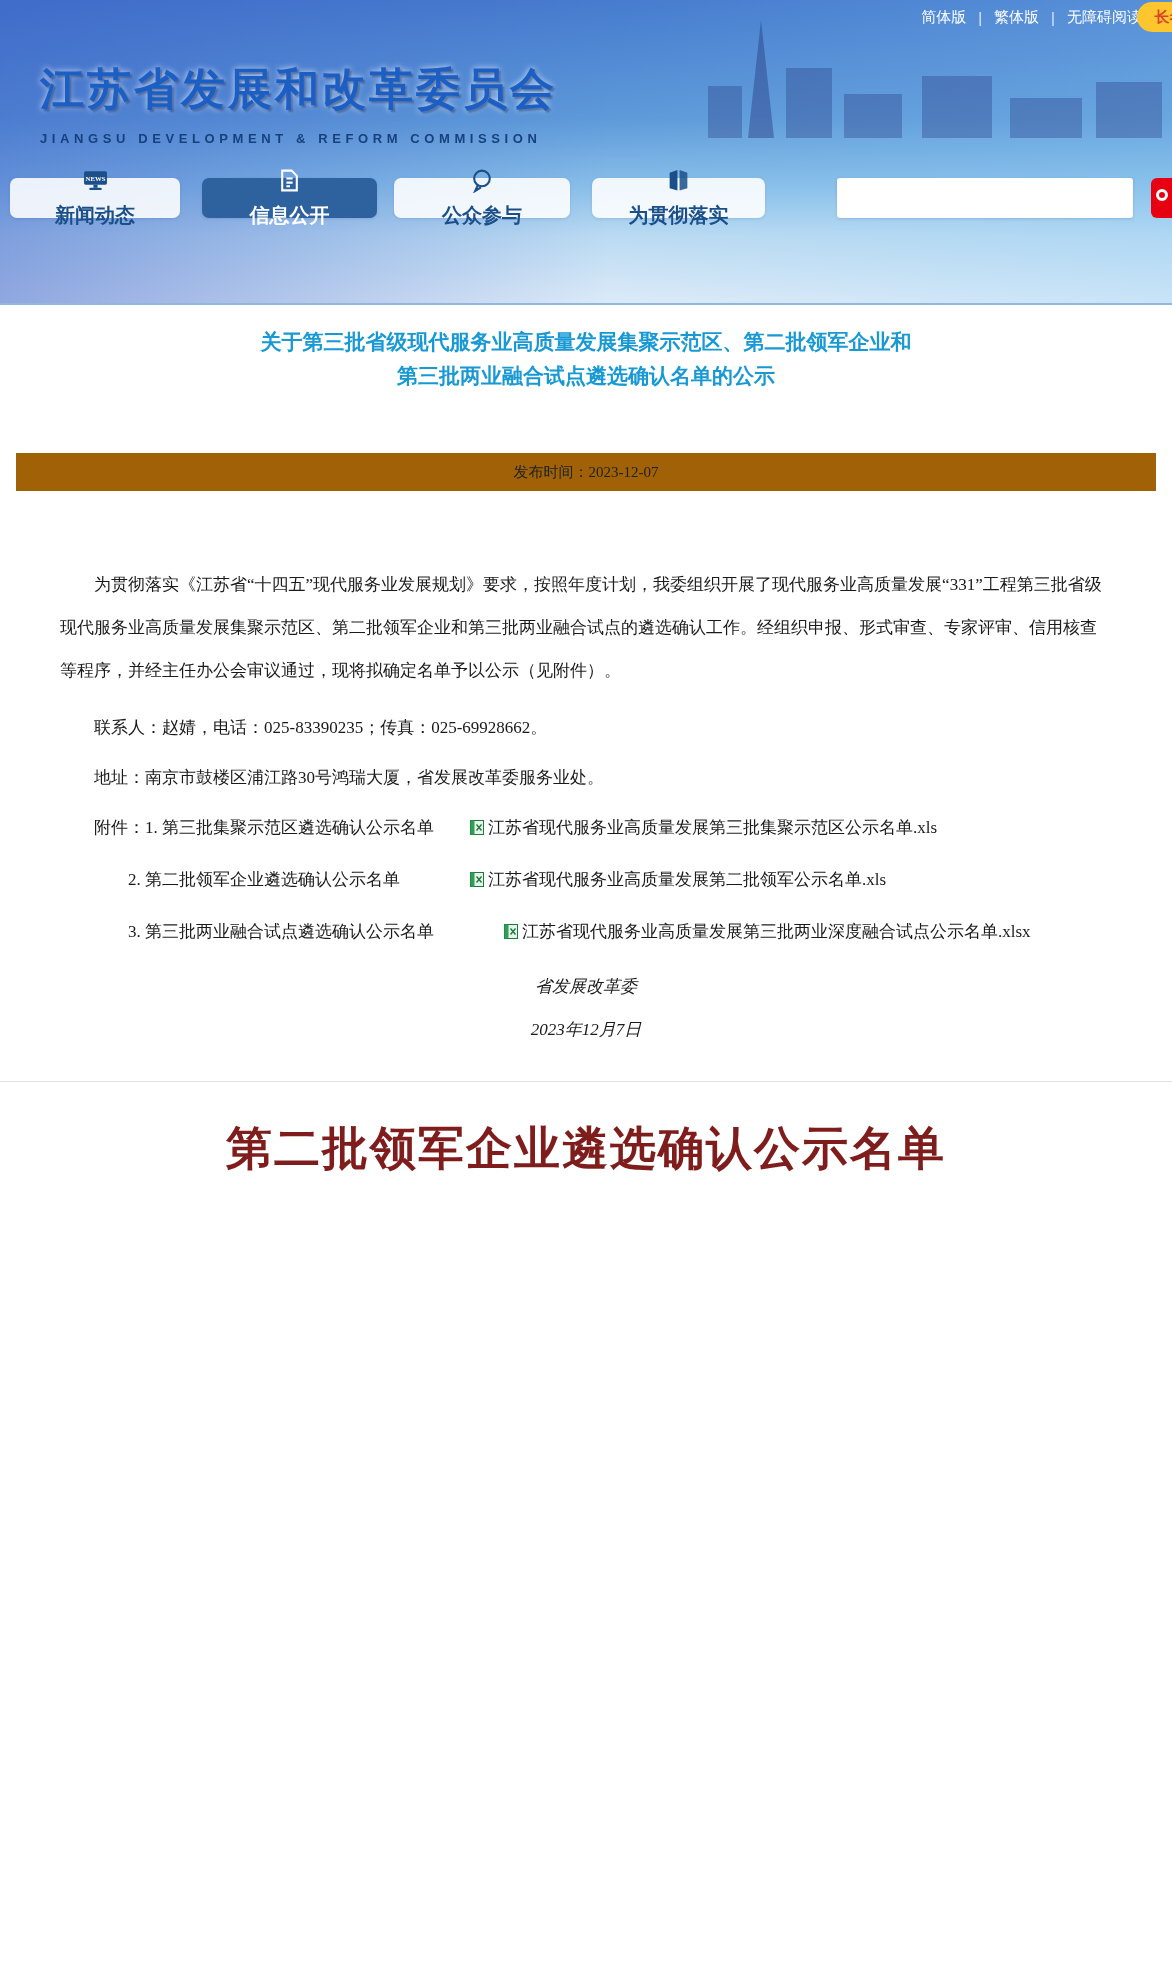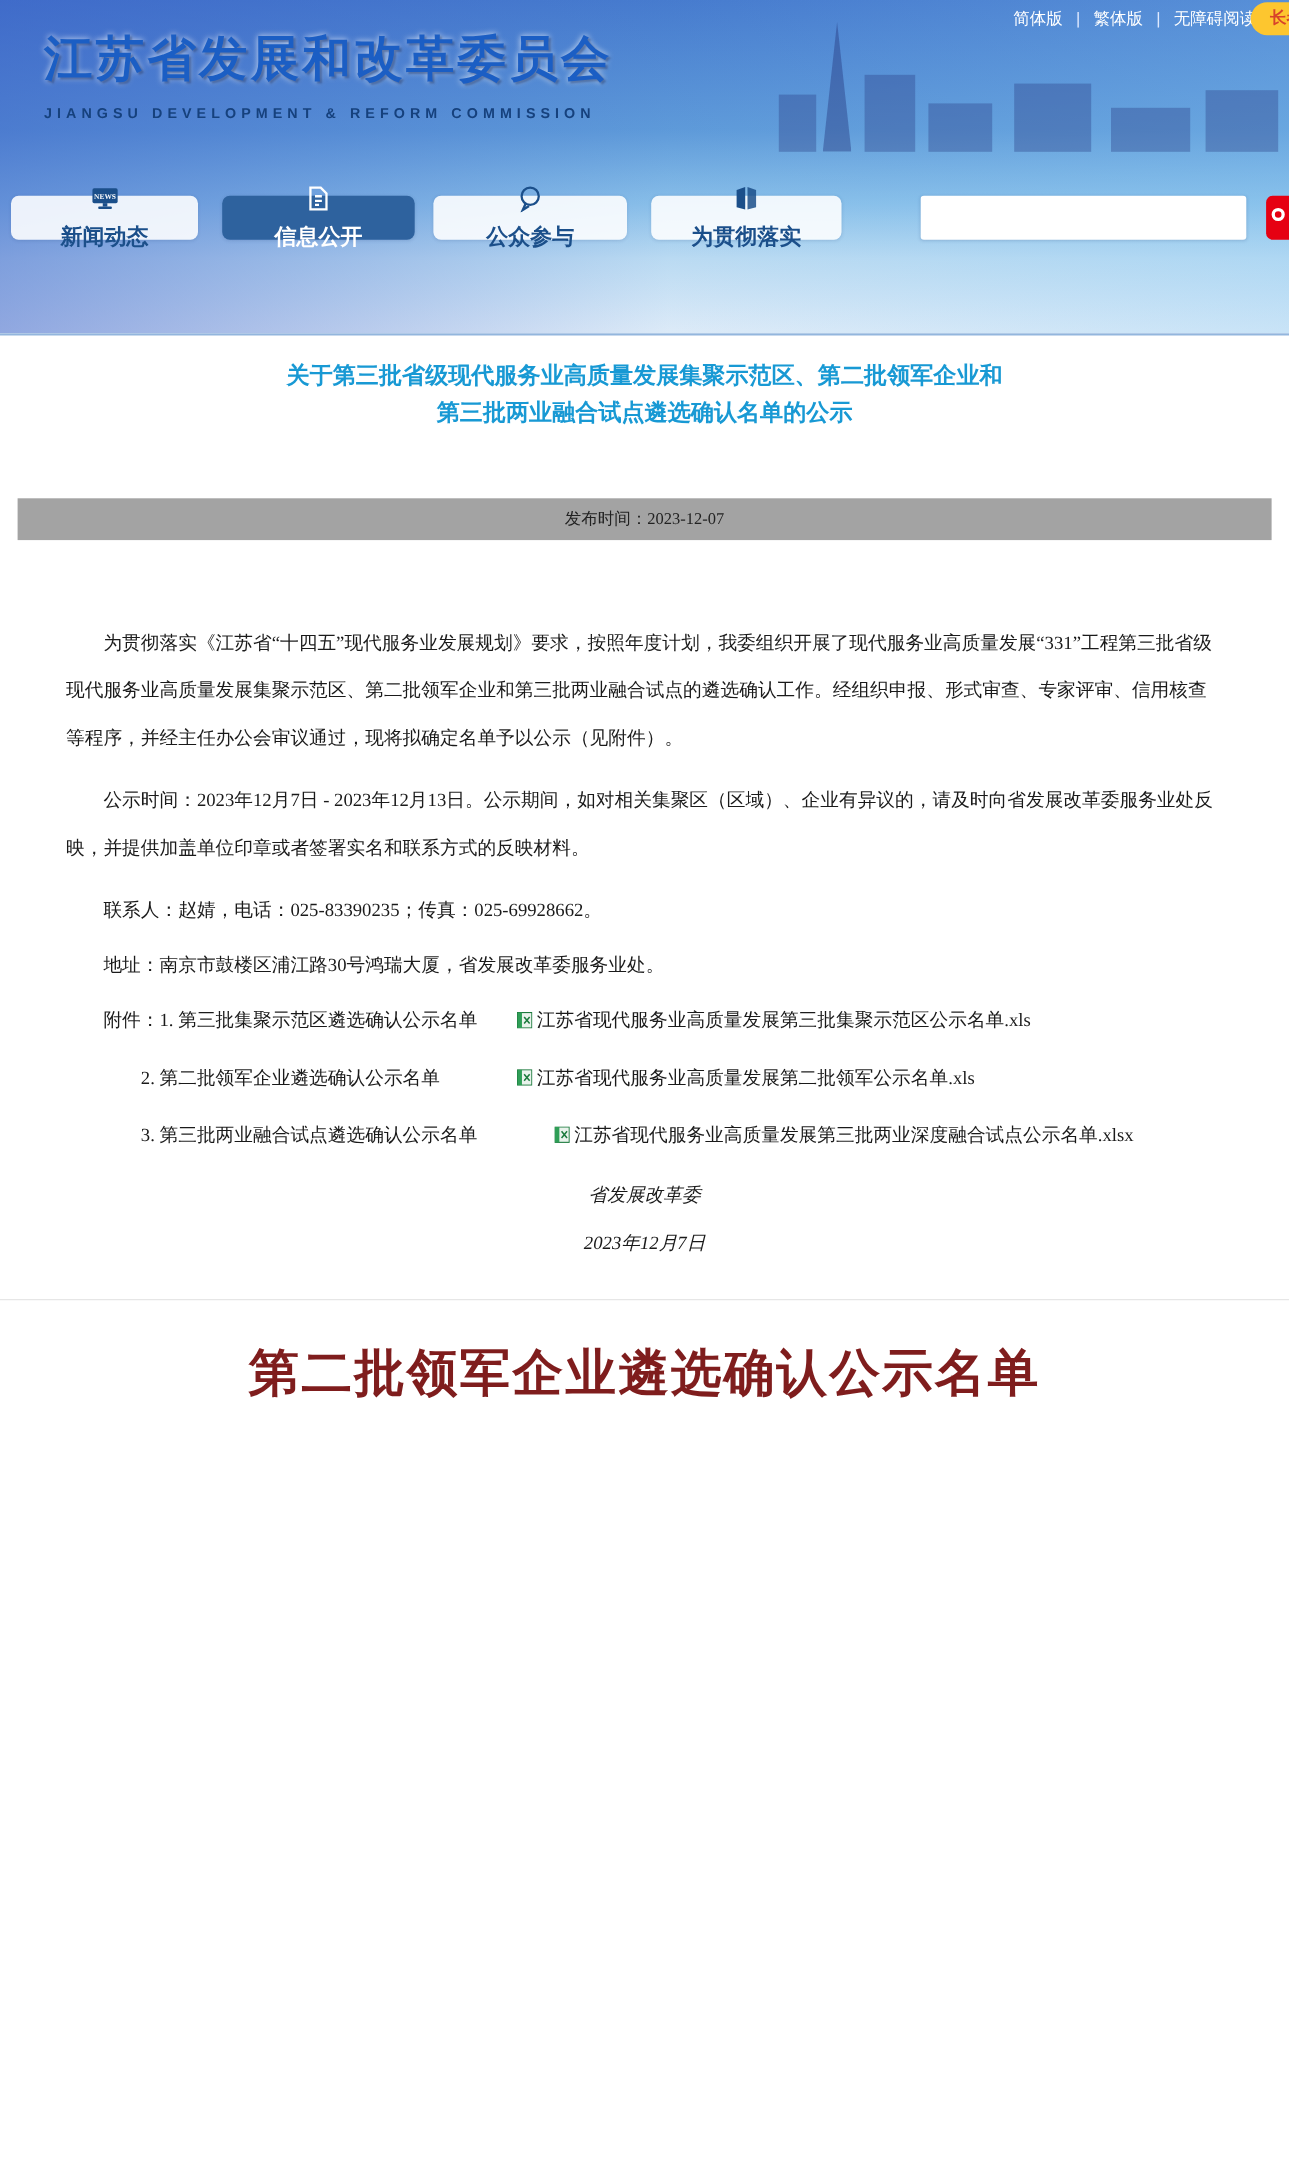--- a/index.html
+++ b/index.html
@@ -29,20 +29,21 @@
   .elder-pill {
     position:absolute; top:2px; left:1137px; width:80px; height:30px; border-radius:15px;
     background:#fdc62f; color:#d8432a; font-family:"Liberation Sans", sans-serif;
     font-size:15px; font-weight:bold; line-height:30px; text-align:center; cursor:pointer;
   }
   .masthead { position:absolute; left:40px; top:24px; }
   .site-title {
     font-family:"Liberation Sans", sans-serif; font-weight:bold; font-size:44px;
     color:#1b5ec4; letter-spacing:3px;
     text-shadow:2px 2px 2px rgba(18,40,92,.45), 0 0 6px rgba(255,255,255,.8);
+    margin-top:36px;
   }
   .site-sub {
     margin-top:12px; font-family:"Liberation Sans", sans-serif; font-weight:bold;
     font-size:13px; letter-spacing:4.6px; color:#16417d;
   }
 
   
   .nav-row { position:absolute; top:178px; left:0; width:100%; height:40px; }
   .nav-btn {
     position:absolute; top:0; height:40px; border-radius:7px;
@@ -73,21 +74,21 @@
   }
 
   
   .main { position:relative; width:100%; border-top:2px solid #93b6dd; background:#fff; padding:0 16px; }
   .article { padding-top:20px; padding-bottom:30px; }
   .art-title {
     text-align:center; font-family:"Liberation Sans", sans-serif; font-weight:bold;
     font-size:21px; line-height:34px; color:#1899d4;
   }
   .pub-bar {
-    margin-top:60px; height:38px; background:#a3a3a3; text-align:center;
+    margin-top:60px; height:38px; background:#a16207; text-align:center;
     line-height:38px; font-size:15px; color:#222;
   }
   .body-txt { padding:72px 44px 0 44px; font-size:17px; line-height:43px; color:#1a1a1a; }
   .body-txt p.para { text-indent:2em; margin-bottom:14px; }
   .body-txt p.line { text-indent:2em; margin-bottom:7px; }
   .body-txt p.attach-sub { text-indent:4em; margin-bottom:7px; }
   .file-link { color:#1a1a1a; text-decoration:none; cursor:pointer; }
   .xls-icon { display:inline-block; vertical-align:-2px; margin:0 4px 0 2px; }
   .sig { text-align:center; margin-top:10px; font-size:17px; line-height:43px; color:#1a1a1a;font-style:italic; }
 
@@ -199,21 +200,20 @@
     <div class="article">
       <div class="art-title">
         <div>关于第三批省级现代服务业高质量发展集聚示范区、第二批领军企业和</div>
         <div>第三批两业融合试点遴选确认名单的公示</div>
       </div>
 
       <div class="pub-bar">发布时间：2023-12-07</div>
 
       <div class="body-txt">
         <p class="para">为贯彻落实《江苏省“十四五”现代服务业发展规划》要求，按照年度计划，我委组织开展了现代服务业高质量发展“331”工程第三批省级现代服务业高质量发展集聚示范区、第二批领军企业和第三批两业融合试点的遴选确认工作。经组织申报、形式审查、专家评审、信用核查等程序，并经主任办公会审议通过，现将拟确定名单予以公示（见附件）。</p>
-        <p class="para">公示时间：2023年12月7日 - 2023年12月13日。公示期间，如对相关集聚区（区域）、企业有异议的，请及时向省发展改革委服务业处反映，并提供加盖单位印章或者签署实名和联系方式的反映材料。</p>
         <p class="line">联系人：赵婧，电话：025-83390235；传真：025-69928662。</p>
         <p class="line">地址：南京市鼓楼区浦江路30号鸿瑞大厦，省发展改革委服务业处。</p>
 
         <p class="line">
           <span>附件：1. 第三批集聚示范区遴选确认公示名单</span><span class="xls-icon"><svg width="14" height="15" viewBox="0 0 14 15">
                 <rect x="0.5" y="0.5" width="13" height="14" fill="#e9f3ec" stroke="#1c7a3d"></rect>
                 <rect x="0.5" y="0.5" width="4" height="14" fill="#2f9e57"></rect>
                 <path d="M6.5 4.5l5 6M11.5 4.5l-5 6" stroke="#1c7a3d" stroke-width="1.4"></path>
               </svg></span><a class="file-link">江苏省现代服务业高质量发展第三批集聚示范区公示名单.xls</a>
         </p>

